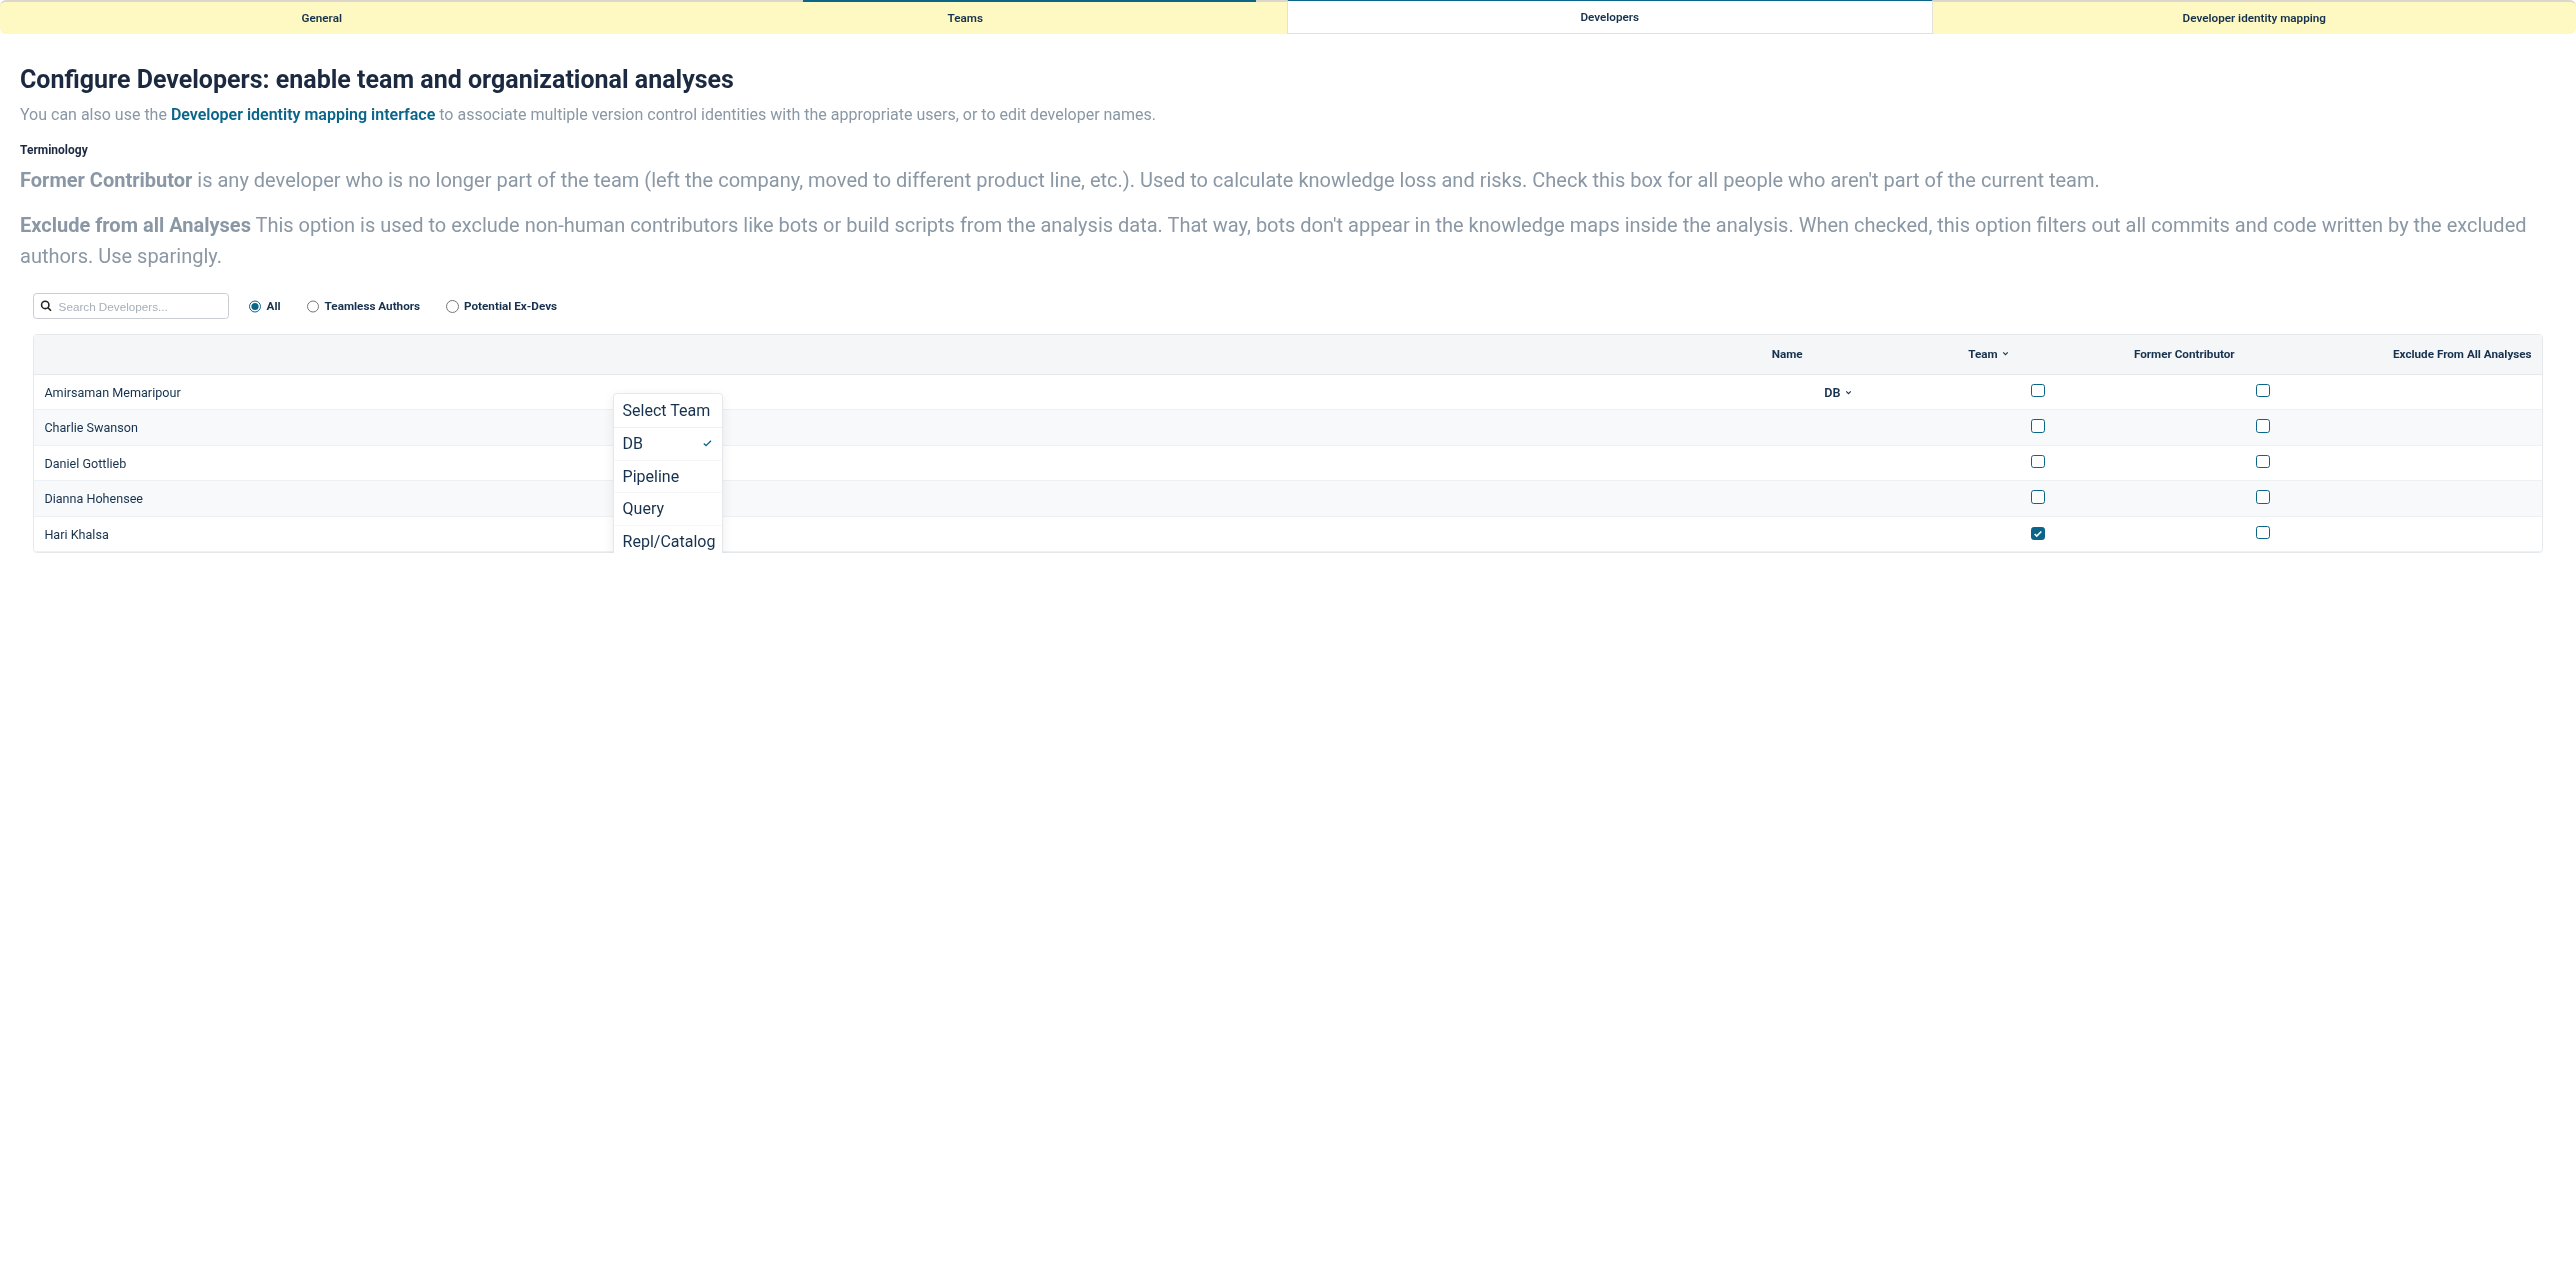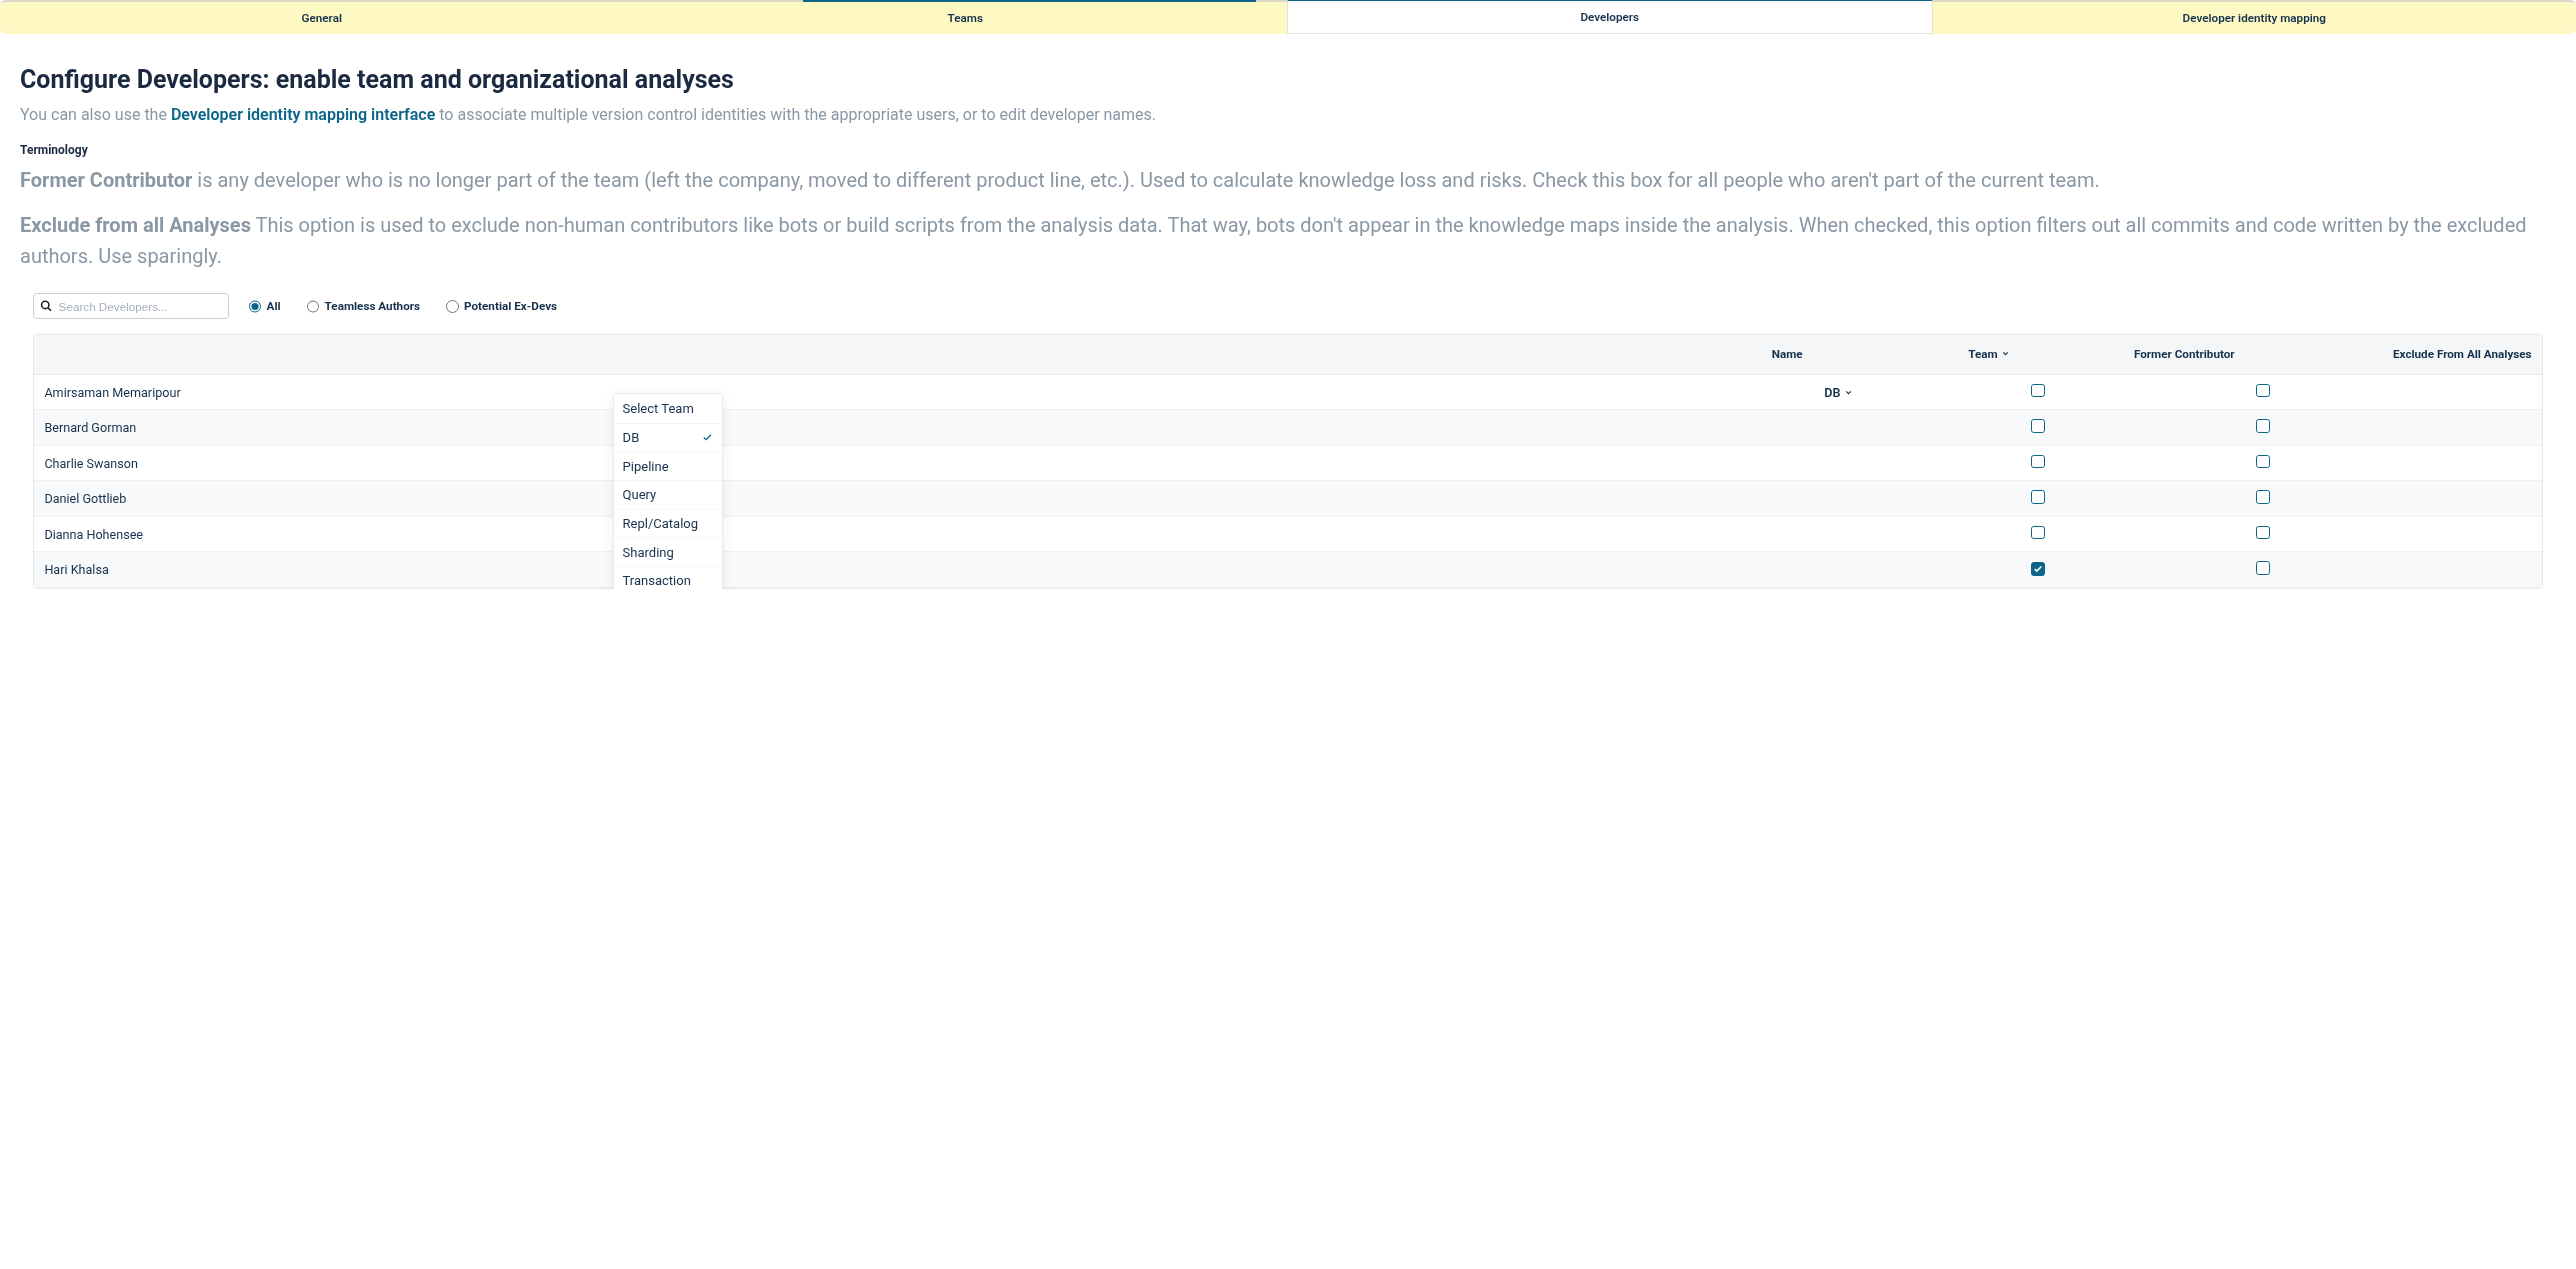--- a/index.html
+++ b/index.html
@@ -196,21 +196,21 @@
   .dropdown {
     position: absolute;
     top: 58px;
     left: 579px;
     width: 110px;
     background: #fff;
     border: 0.9px solid #e6e9ec;
     border-radius: 3.6px;
     box-shadow: 0 3.6px 10.8px rgba(0,0,0,0.08);
     z-index: 10;
-    font-size: 13px;
+    font-size: 16px;
   }
   .dropdown-header {
     padding: 7.2px 9px;
     color: #17324e;
     border-bottom: 0.9px solid #eef1f3;
     font-weight: 400;
   }
   .dropdown-item {
     padding: 6.3px 9px;
     display: flex;
@@ -293,26 +293,20 @@
       <tbody id="tbody">
           <tr>
             <td>Amirsaman Memaripour</td>
             <td><span class="team-cell">DB <svg class="chev" viewBox="0 0 24 24" fill="none" stroke="currentColor" stroke-width="3">
                   <polyline points="6 9 12 15 18 9"></polyline>
                 </svg></span></td>
             <td><span class="cbox"></span></td>
             <td><span class="cbox"></span></td>
           </tr>
           <tr>
-            <td>Bernard Gorman</td>
-            <td></td>
-            <td><span class="cbox"></span></td>
-            <td><span class="cbox"></span></td>
-          </tr>
-          <tr>
             <td>Charlie Swanson</td>
             <td></td>
             <td><span class="cbox"></span></td>
             <td><span class="cbox"></span></td>
           </tr>
           <tr>
             <td>Daniel Gottlieb</td>
             <td></td>
             <td><span class="cbox"></span></td>
             <td><span class="cbox"></span></td>

